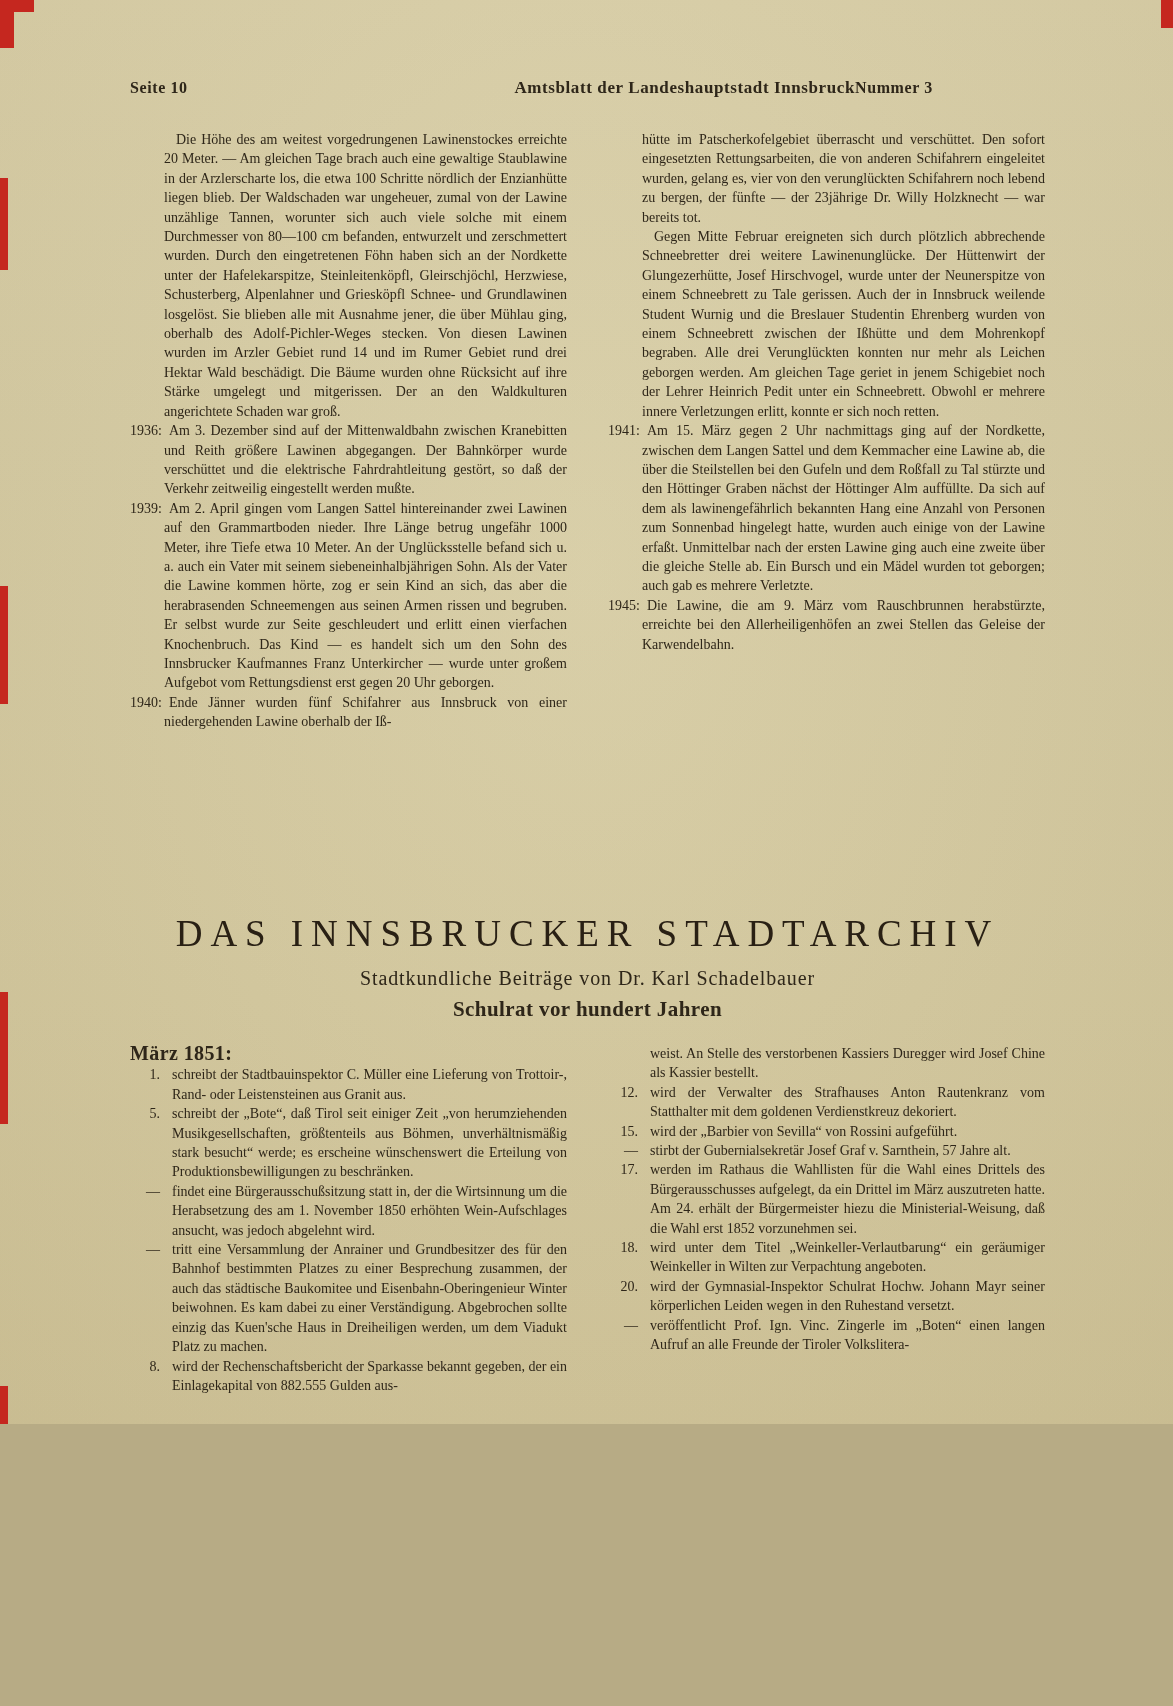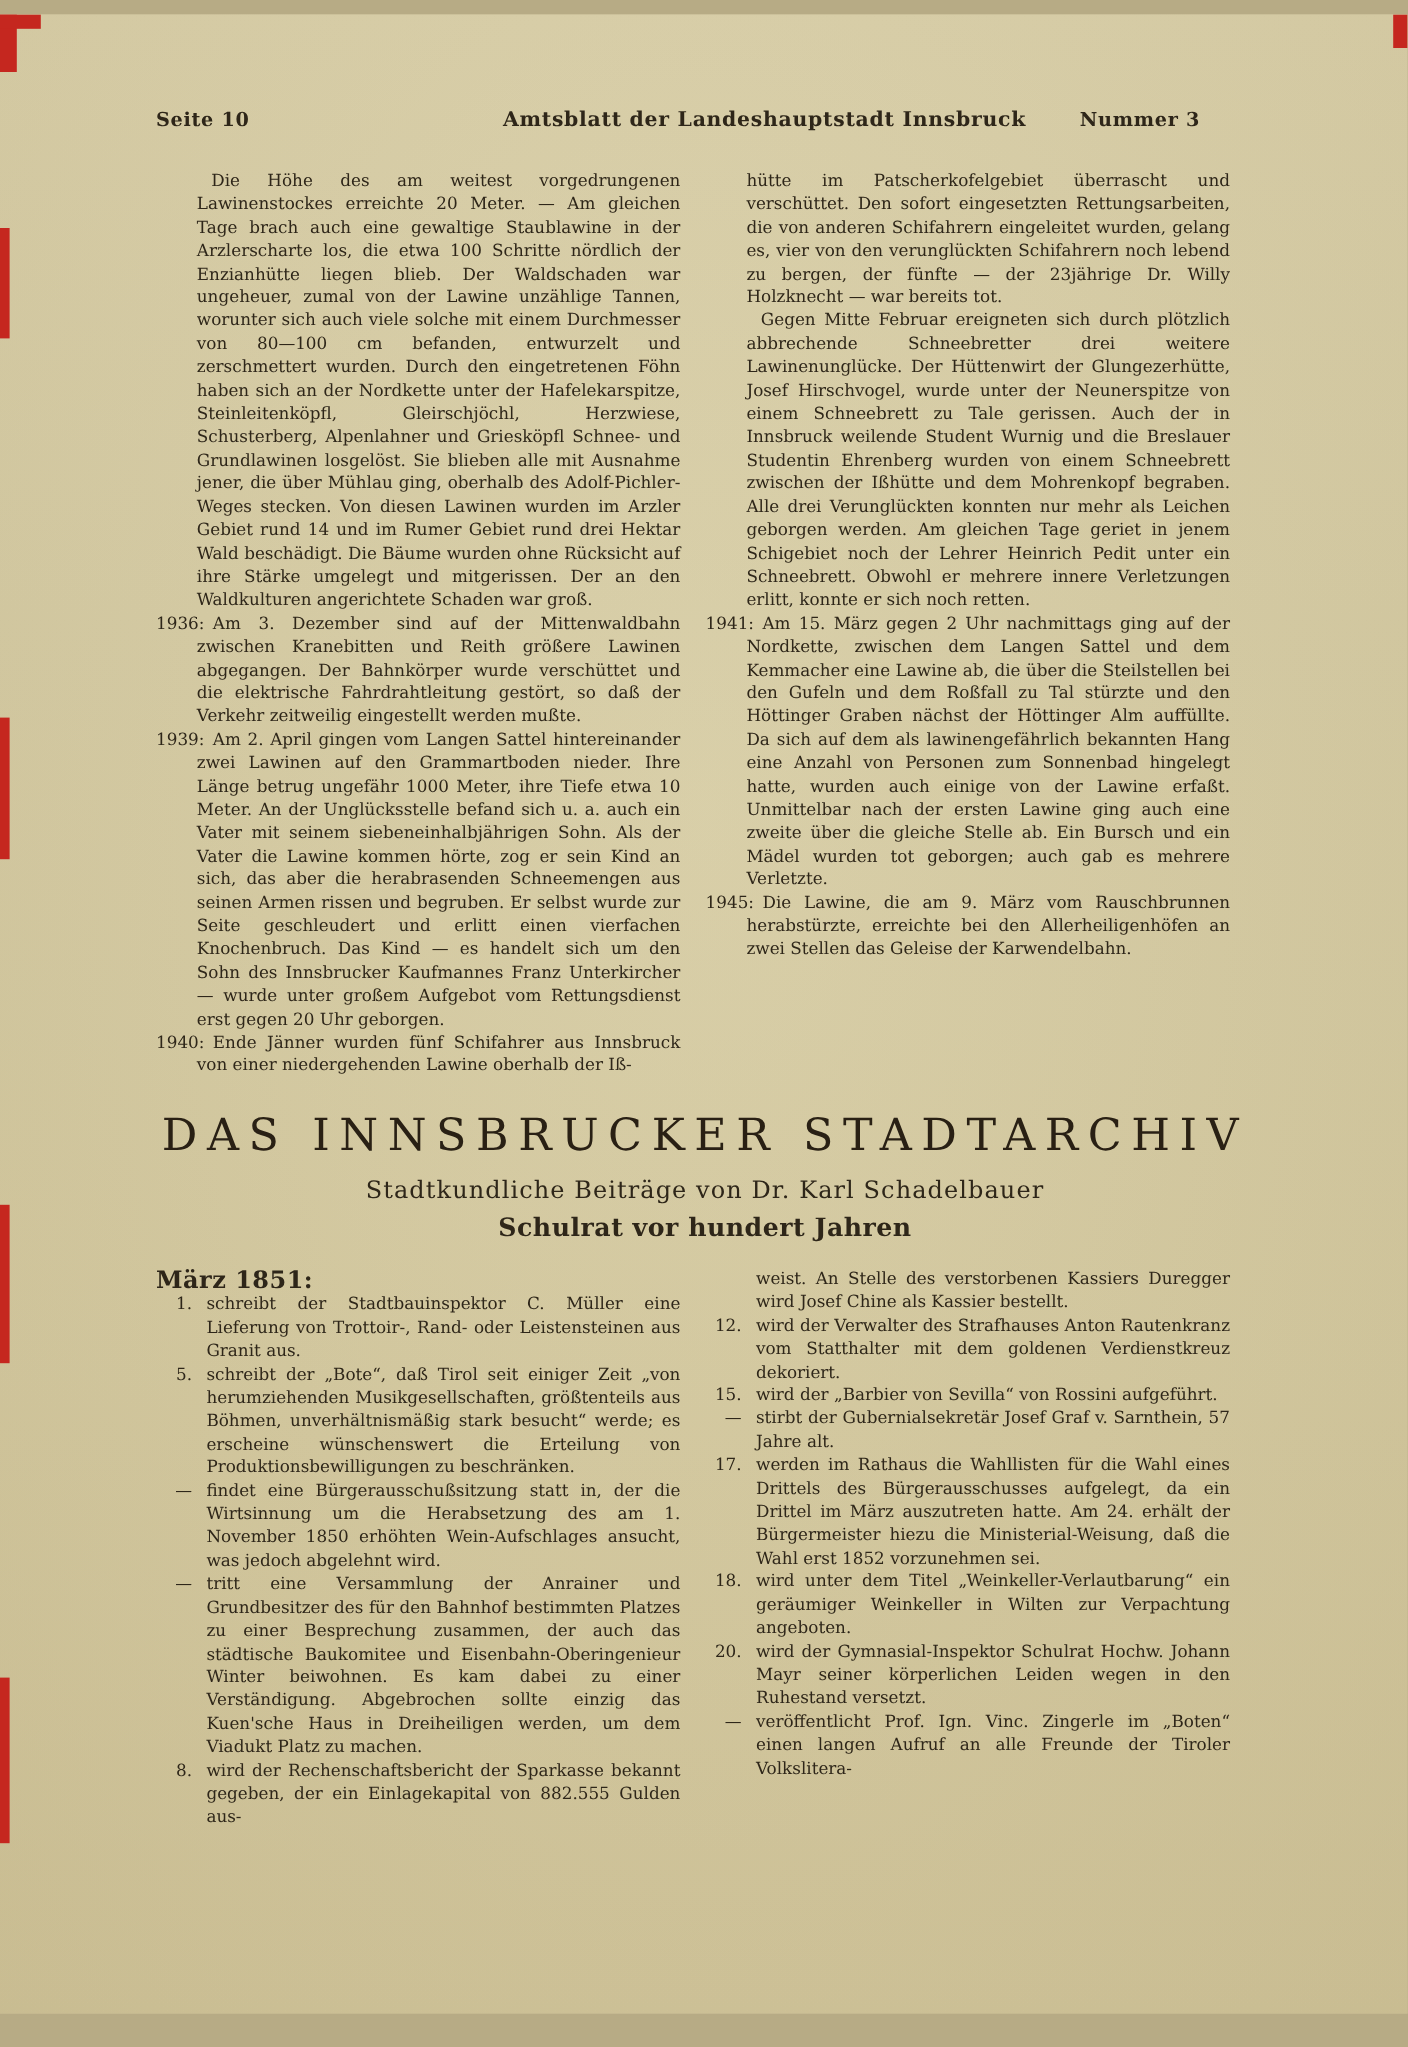--- a/index.html
+++ b/index.html
@@ -3,25 +3,26 @@
 <meta charset="utf-8">
 <style>
   html, body { margin: 0; padding: 0; }
   body {
     background: #b7ab85;
     font-family: "DejaVu Serif", "Liberation Serif", serif;
   }
   .page {
     position: relative;
     width: 1173px;
-    height: 1666px;
-    margin: 12px auto;
+    height: 1424px;
+    margin: 0 auto;
     overflow: hidden;
     background: linear-gradient(180deg, #dbd1aa 0%, #d7cda5 30%, #d5caa0 70%, #d2c69b 100%);
     color: #2e2619;
+    font-family: Liberation Serif, serif;
   }
   .page::after {
     content: "";
     position: absolute;
     inset: 0;
     pointer-events: none;
     background: radial-gradient(ellipse at 50% 40%, rgba(255,255,255,0.05) 0%, rgba(80,60,20,0.07) 100%);
   }
   
   .scan-mark { position: absolute; background: #c5271f; z-index: 3; }
@@ -38,23 +39,23 @@
   .page-header {
     display: flex;
     align-items: baseline;
     padding-top: 78px;
     font-size: 16px;
     font-weight: bold;
     letter-spacing: 0.6px;
   }
   .page-header .h-left  { width: 190px; }
   .page-header .h-center{ flex: 1; text-align: right; font-size: 17px; }
-  .page-header .h-right { width: 190px; text-align: center; }
-
-  .cols { display: flex; gap: 21px; }
+  .page-header .h-right { width: 190px; text-align: left; }
+
+  .cols { display: flex; gap: 41px; }
   .col  { width: 437px; font-size: 14px; line-height: 19.4px; text-align: justify; }
 
   .article1 { margin-top: 32px; height: 758px; overflow: hidden; }
 
   
   .para { padding-left: 34px; text-indent: -34px; }
   .para .para-label { margin-right: 7px; }
   .para.no-label { text-indent: 0; }
   .para.no-label.indent { text-indent: 12px; }
   .para.full { padding-left: 0; text-indent: 12px; margin-top: 8px; }

